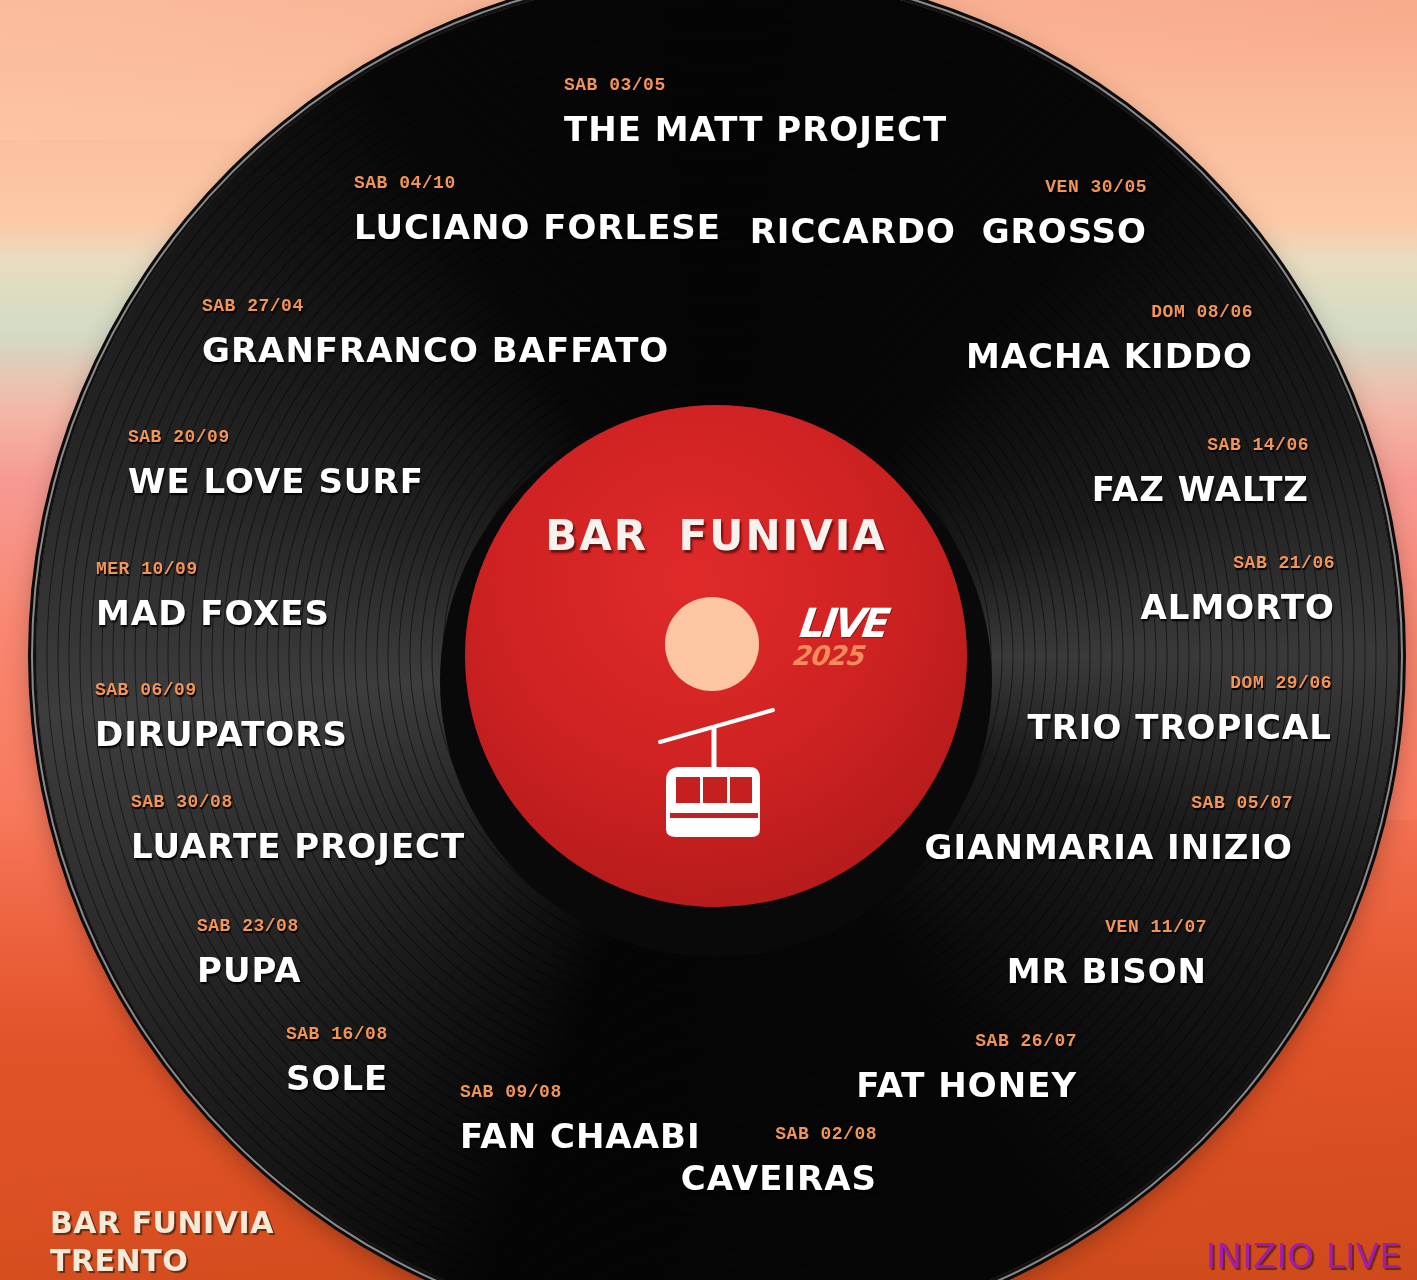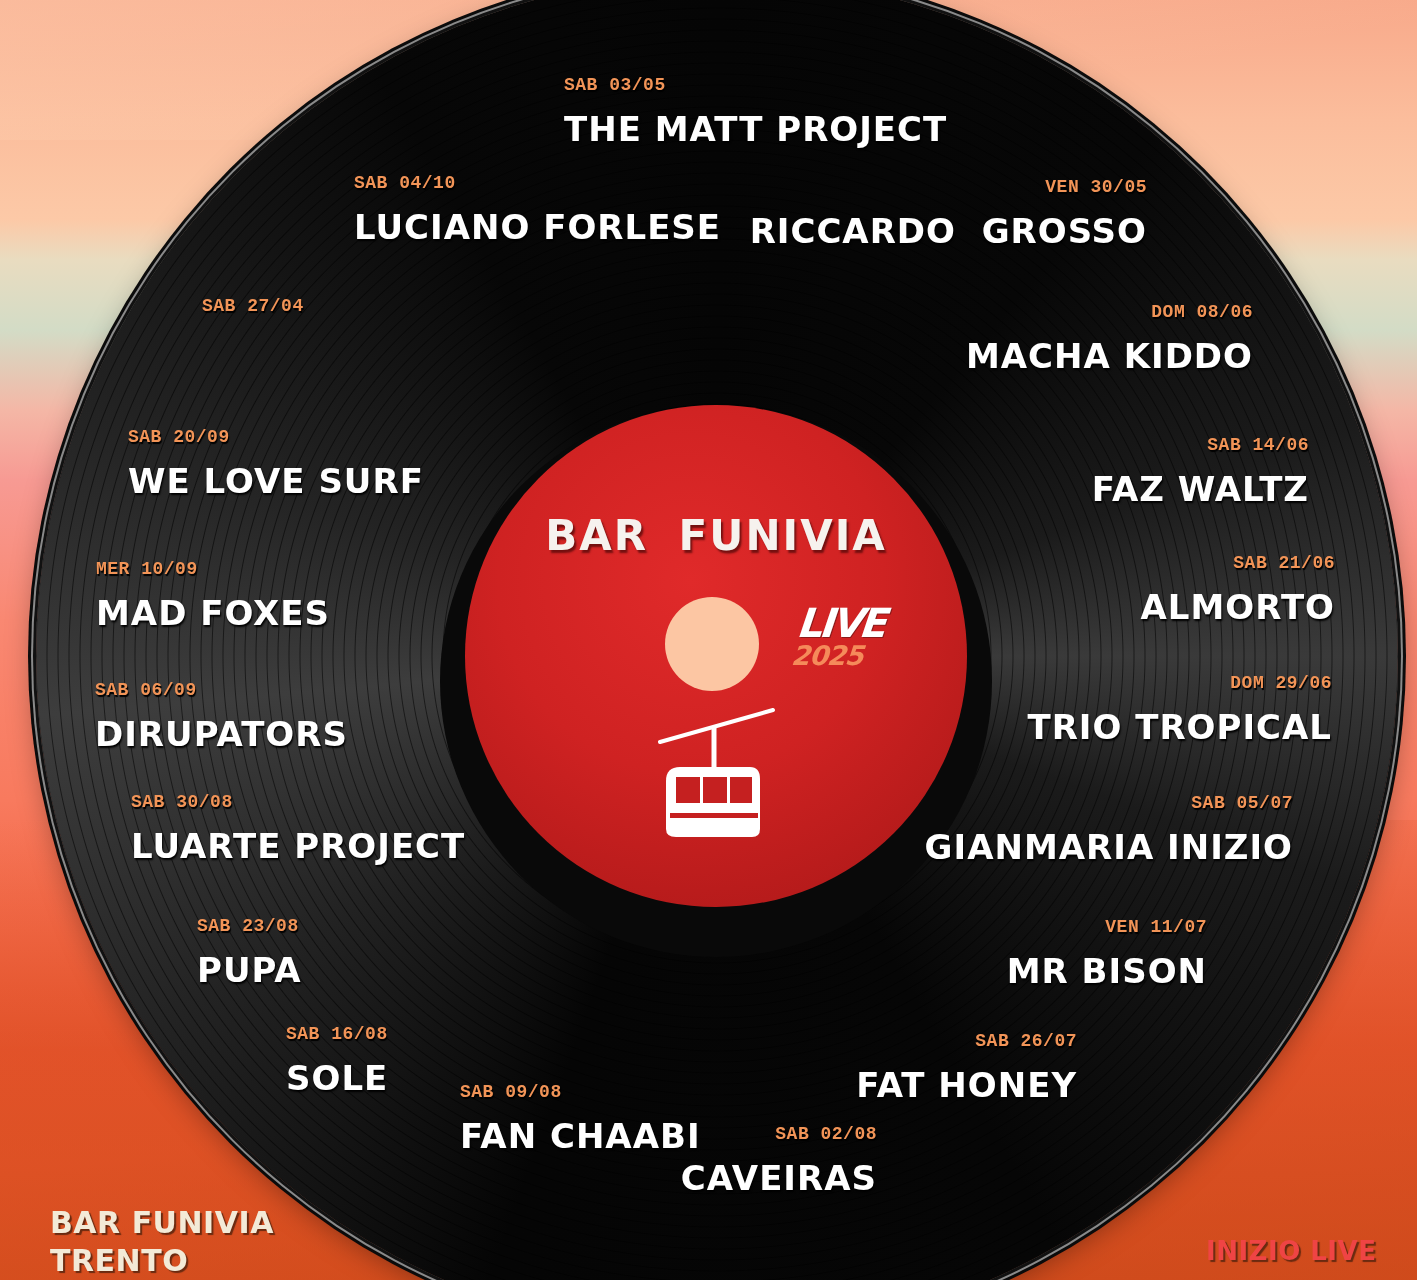--- a/index.html
+++ b/index.html
@@ -69,21 +69,21 @@
   }
   .event.right { text-align: right; }
 
   .footer-left {
     position: absolute; left: 50px; top: 1204px; font-family: "DejaVu Sans", sans-serif;
     font-weight: bold; font-size: 30px; line-height: 38px; color: #f3ead7; letter-spacing: 0.5px;
     text-shadow: 2px 2px 1px #6a2a10;
   }
   .footer-right {
     position: absolute; left: 1206px; top: 1236px; font-family: "DejaVu Sans", sans-serif;
-    font-weight: bold; font-size: 26px; color: #ef4444; letter-spacing: 0.5px;
+    font-weight: normal; font-size: 34px; color: #a21caf; letter-spacing: 0.5px;
     text-shadow: 2px 2px 1px #6a2a10;
   }
 </style>
 </head>
 <body>
 
 <div class="bg-band band1"></div>
 <div class="bg-band band2"></div>
 
 <div class="disc"></div>
@@ -170,20 +170,21 @@
 <div class="event" style="left:96px; top:560px;">
   <span class="date">MER 10/09</span>
   <span class="name">MAD FOXES</span>
 </div>
 <div class="event" style="left:128px; top:428px;">
   <span class="date">SAB 20/09</span>
   <span class="name">WE LOVE SURF</span>
 </div>
 <div class="event" style="left:202px; top:297px;">
   <span class="date">SAB 27/04</span>
+  <span class="name">GRANFRANCO BAFFATO</span>
 </div>
 <div class="event" style="left:322px; top:174px;margin-left:32px;">
   <span class="date">SAB 04/10</span>
   <span class="name">LUCIANO FORLESE</span>
 </div>
 
 <div class="footer-left">
   <div>BAR FUNIVIA</div>
   <div>TRENTO</div>
 </div>

